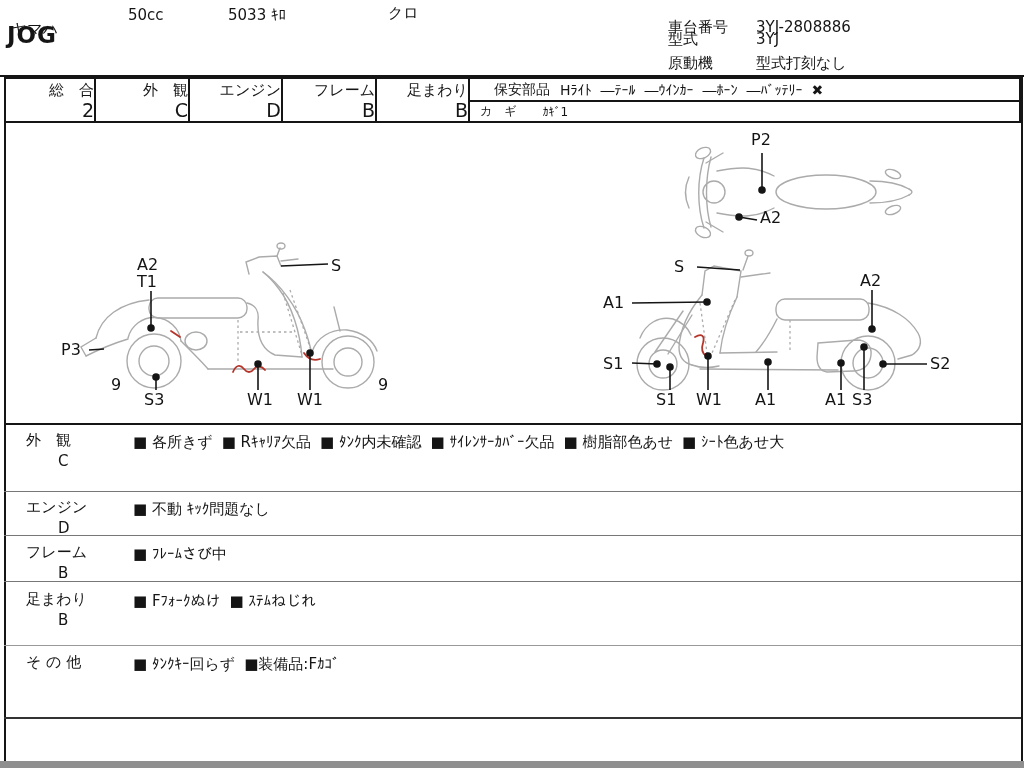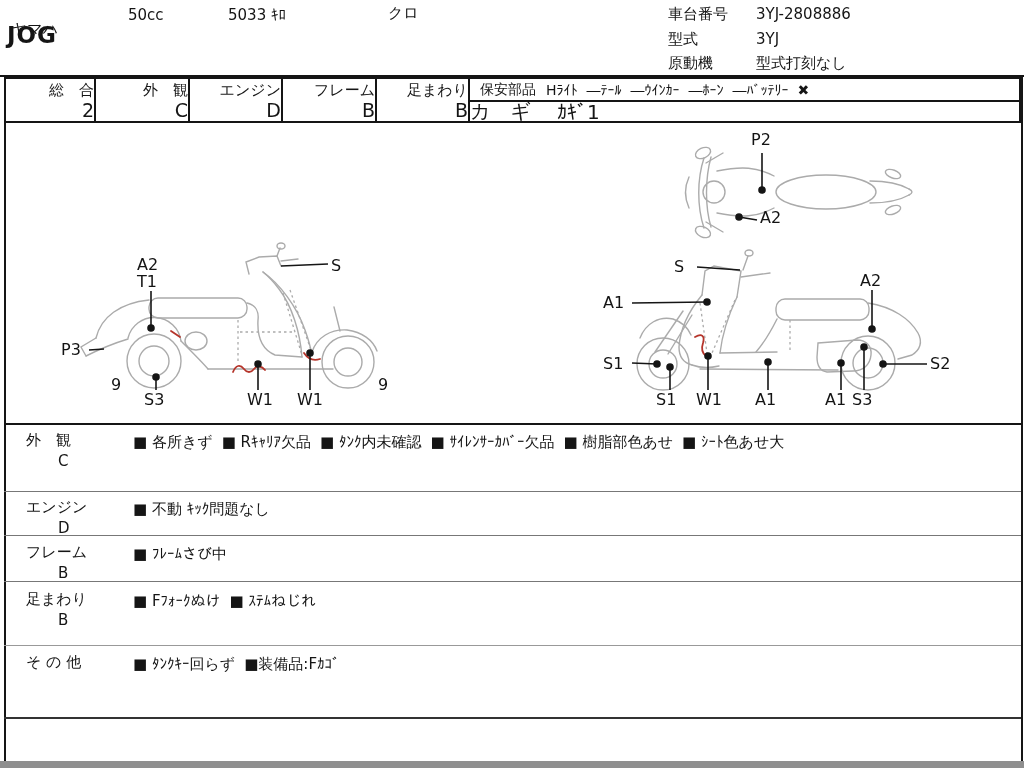--- a/index.html
+++ b/index.html
@@ -11,22 +11,22 @@
   .idrow{display:flex;align-items:flex-start;}
   .idlabel{display:inline-flex;justify-content:space-between;width:80px;margin-right:8px;}
   .hline{position:absolute;background:#151515;}
   .gcell{position:absolute;top:77px;height:46px;border:2px solid #151515;box-sizing:border-box;
          text-align:right;background:transparent;}
   .glabel{font-size:15px;margin-top:2px;white-space:nowrap;}
   .gvalue{font-size:19px;line-height:21px;}
   .sbox{position:absolute;left:468px;top:77px;width:553px;height:46px;border:2px solid #151515;
         box-sizing:border-box;}
   .srow1{height:21px;border-bottom:2px solid #151515;display:flex;align-items:center;
-         font-size:14px;white-space:nowrap;padding-left:10px;}
-  .srow2{height:19px;display:flex;align-items:center;font-size:20px;}
+         font-size:14px;white-space:nowrap;padding-left:24px;}
+  .srow2{height:19px;display:flex;align-items:center;font-size:12px;padding-left:10px;}
   .sname{}
   .sst{margin-left:9px;}
   .sst.x{font-weight:700;}
   .kv{margin-left:26px;}
   .dl{position:absolute;font-size:16px;line-height:17px;white-space:nowrap;color:#131313;}
   .nlabel{position:absolute;left:26px;width:106px;font-size:15px;line-height:21px;}
   .ngrade{display:block;margin-left:32px;}
   .ncontent{position:absolute;left:133px;width:850px;font-size:15px;line-height:24px;}
   .ni{margin-right:9px;}
   .bottombar{position:absolute;left:0;top:761px;width:1024px;height:7px;background:#8f8f8f;}
@@ -36,21 +36,21 @@
 </style>
 </head>
 <body>
 
 <span class="abs t15" style="left:12px;top:20px">ヤマハ</span>
 <span class="abs t15" style="left:128px;top:6px">50cc</span>
 <span class="abs t15" style="left:228px;top:6px">5033 ｷﾛ</span>
 <span class="abs t15" style="left:388px;top:4px">クロ</span>
 <span class="abs model" style="left:7px;top:23px">JOG</span>
 
-<div class="abs t15 idrow" style="left:668px;top:5px">
+<div class="abs t15 idrow" style="left:668px;top:18px">
   <span class="idlabel">車台番号</span>
   <span>3YJ-2808886</span>
 </div>
 <div class="abs t15 idrow" style="left:668px;top:30px">
   <span class="idlabel">型式</span>
   <span>3YJ</span>
 </div>
 <div class="abs t15 idrow" style="left:668px;top:54px">
   <span class="idlabel">原動機</span>
   <span>型式打刻なし</span>

